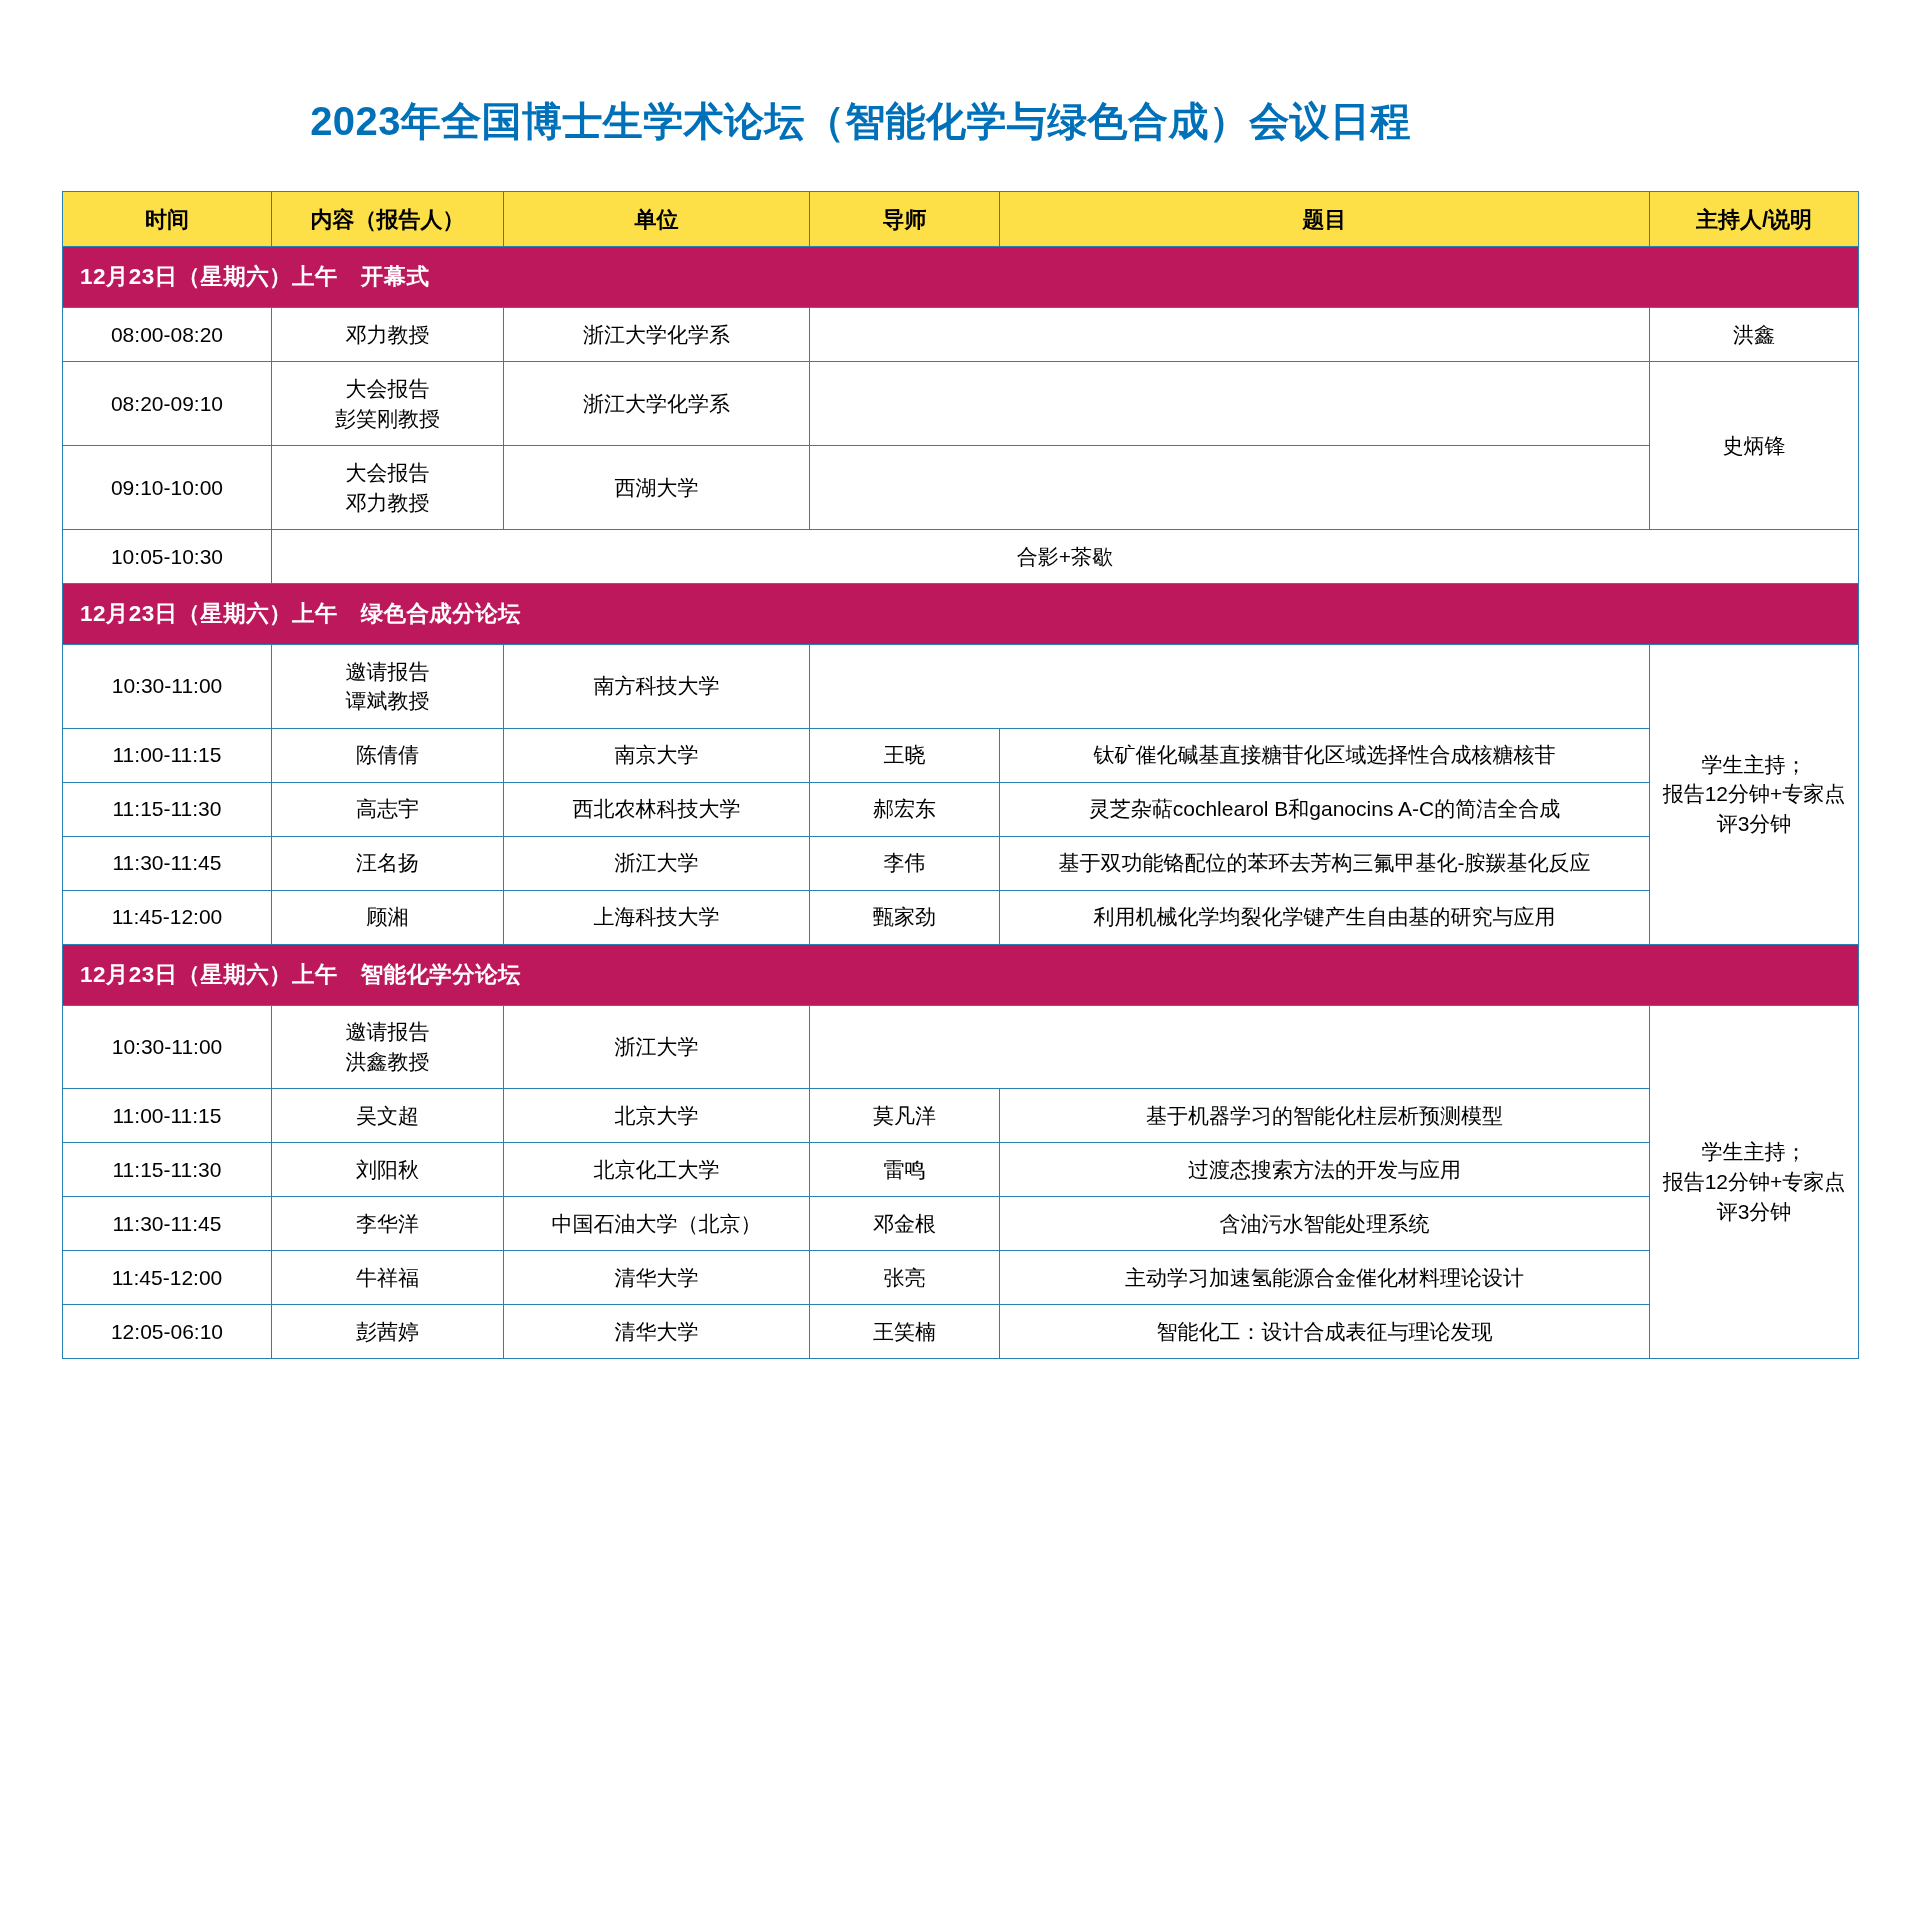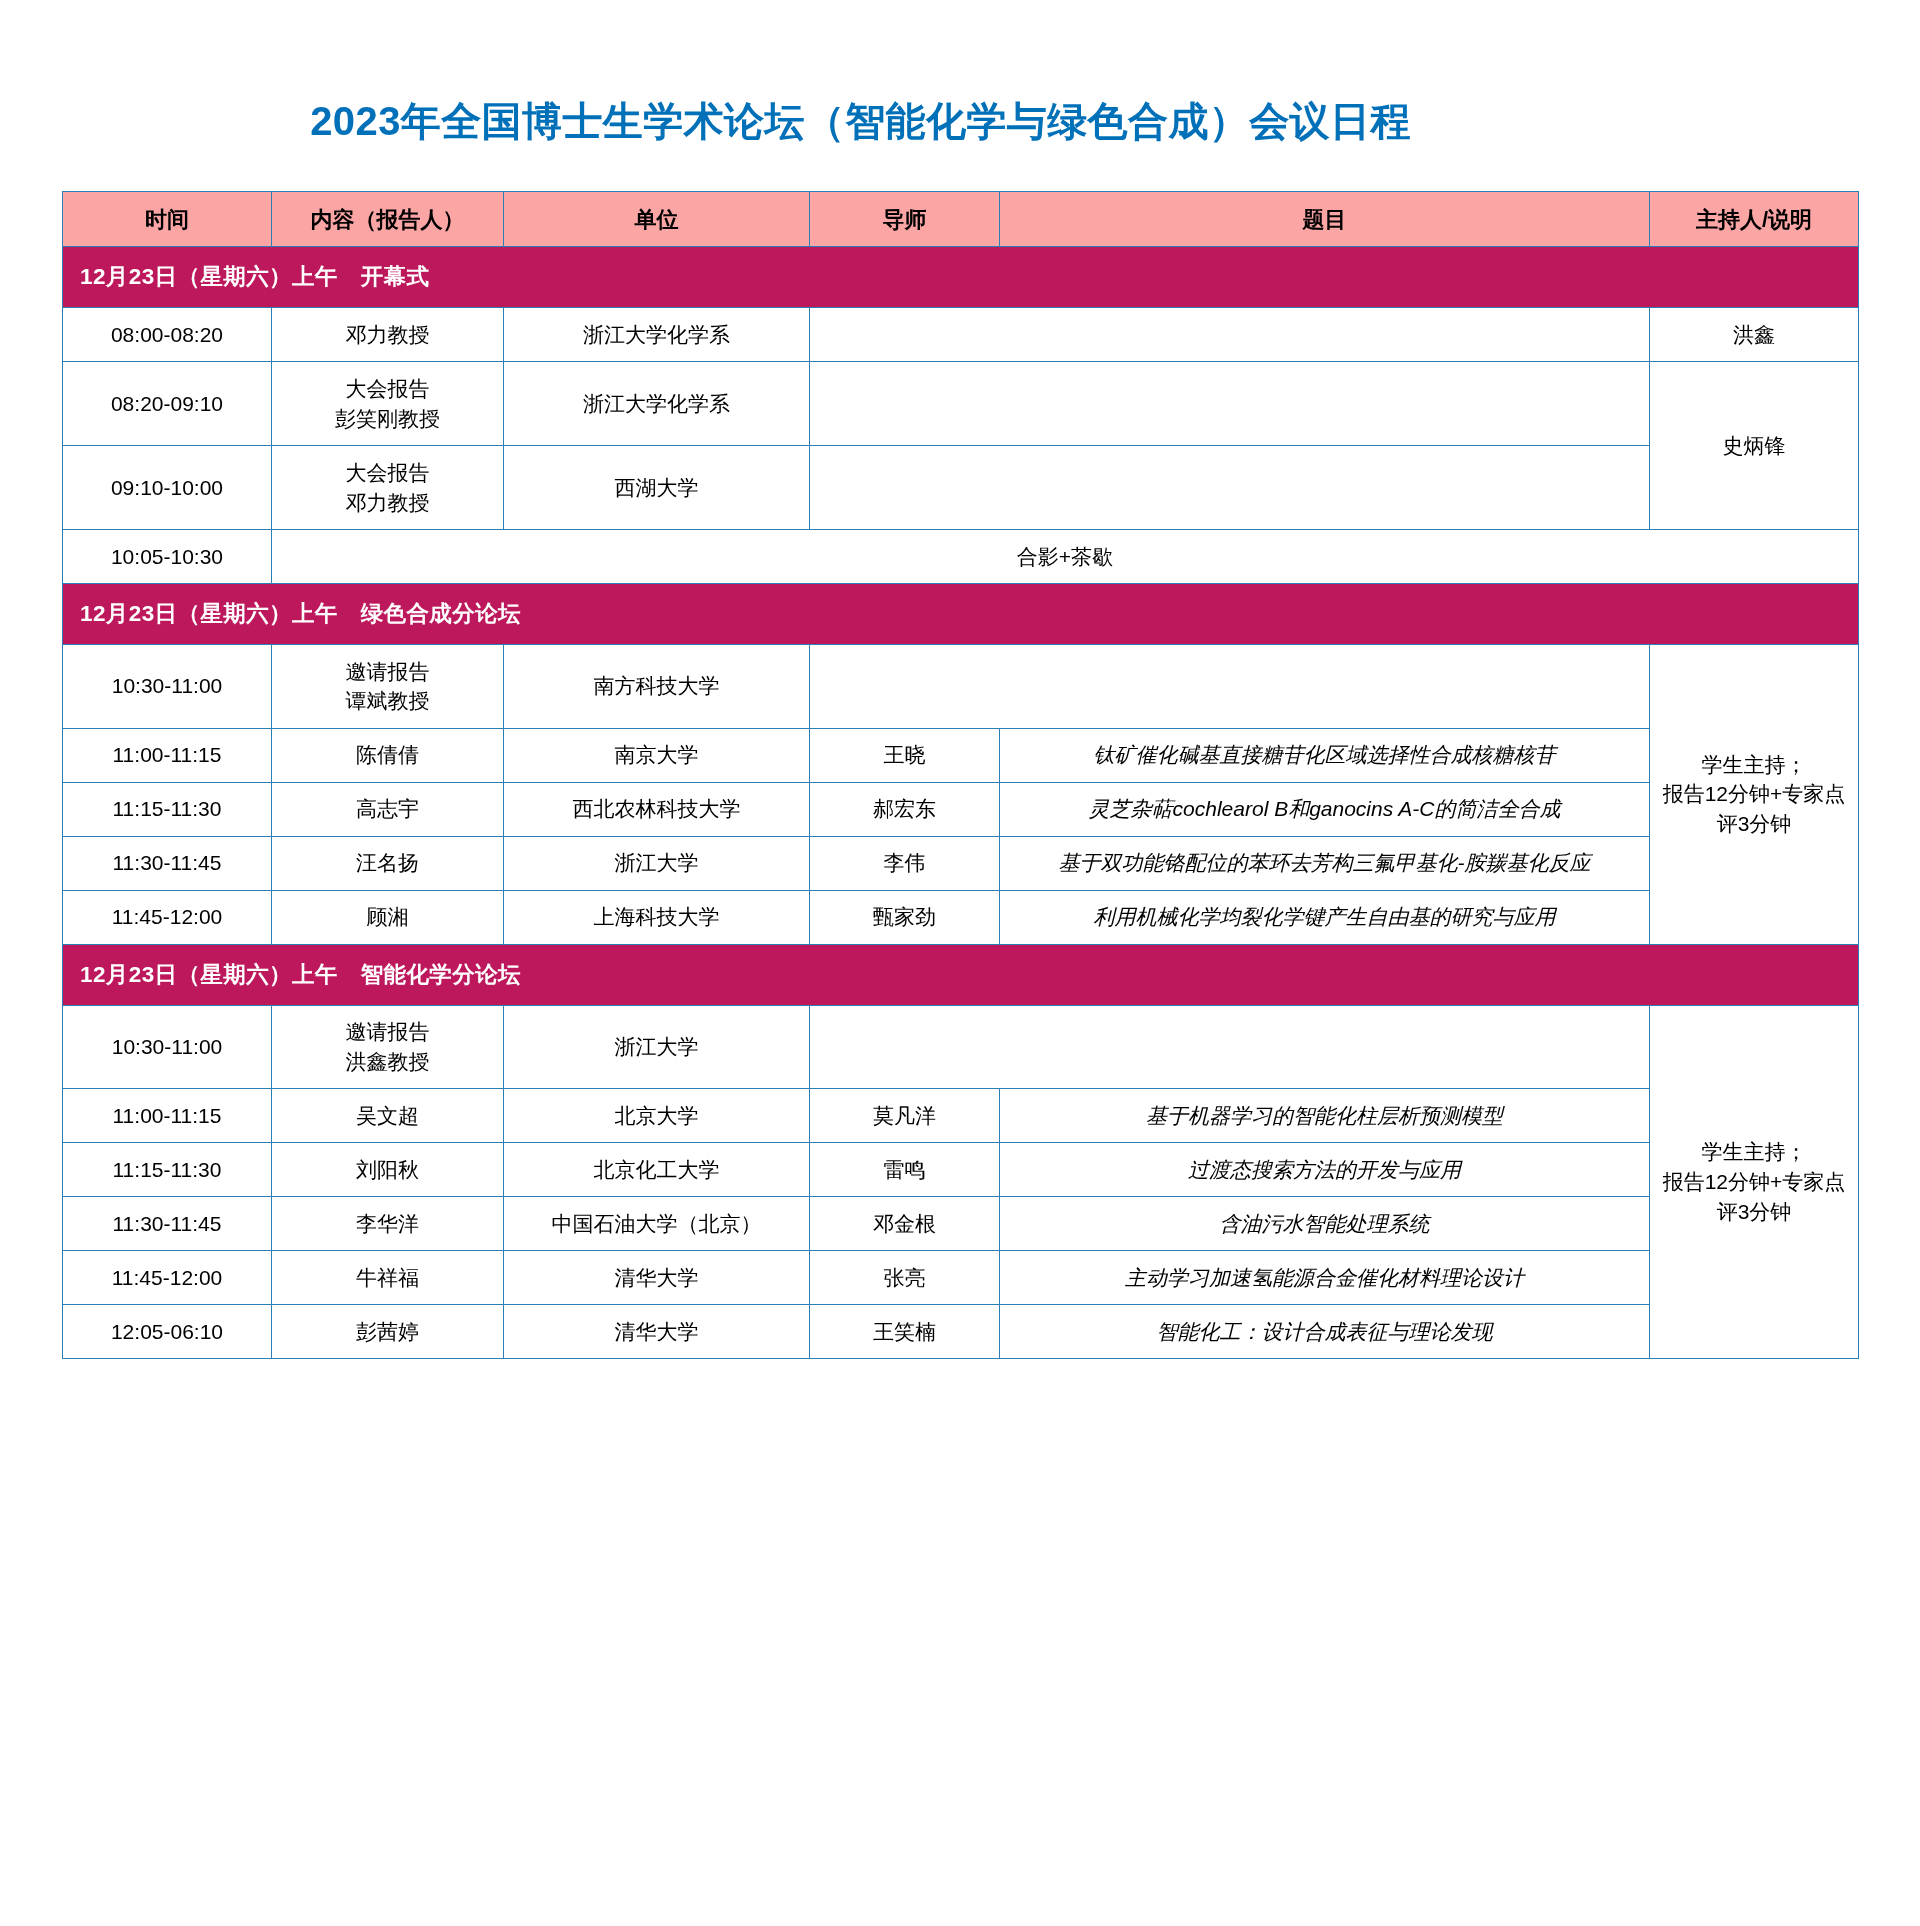--- a/index.html
+++ b/index.html
@@ -42,39 +42,38 @@
   table.schedule th,
   table.schedule td {
     border: 1.2px solid #2a7fb5;
     padding: 11.6px 7px;
     text-align: center;
     vertical-align: middle;
     line-height: 1.42;
     word-break: break-word;
   }
   thead th {
-    background: #fca5a5;
+    background: #fde047;
     font-weight: bold;
     font-size: 22px;
     padding: 14px 7px;
   }
   tr.section-row td {
     background: #be185d;
     color: #ffffff;
     font-weight: bold;
     text-align: left;
     padding: 14px 17px;
     font-size: 22.5px;
     letter-spacing: 0.4px;
   }
   td.left {
     text-align: left;
     padding-left: 12.4px;
     padding-right: 12.4px;
-    font-style: italic;
   }
   td.host {
     line-height: 1.5;
   }
   td.pre {
     white-space: pre-line;
   }
   td.empty { background: #ffffff; }
 </style>
 </head>

